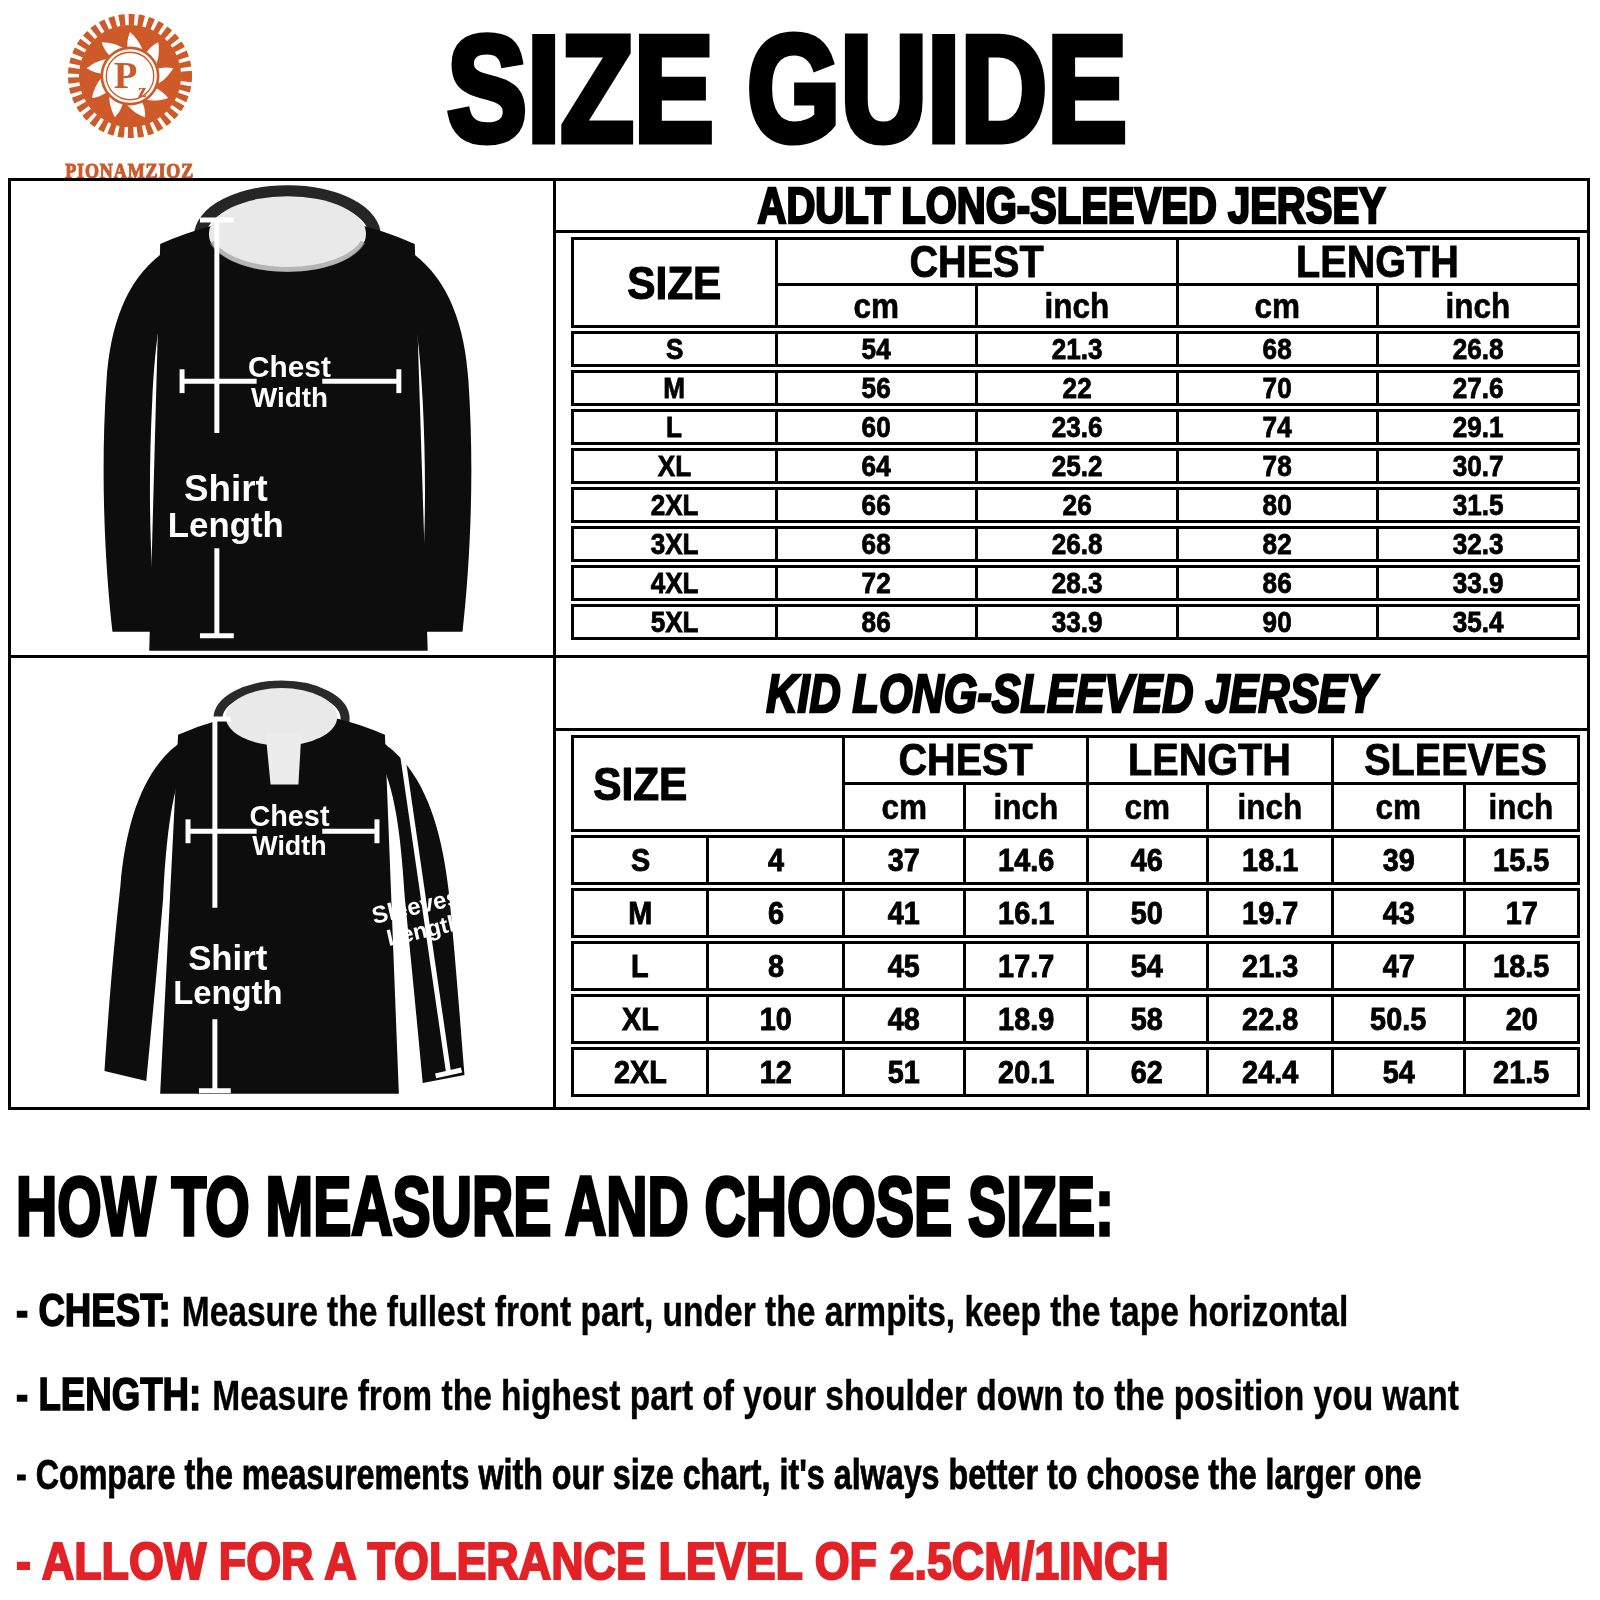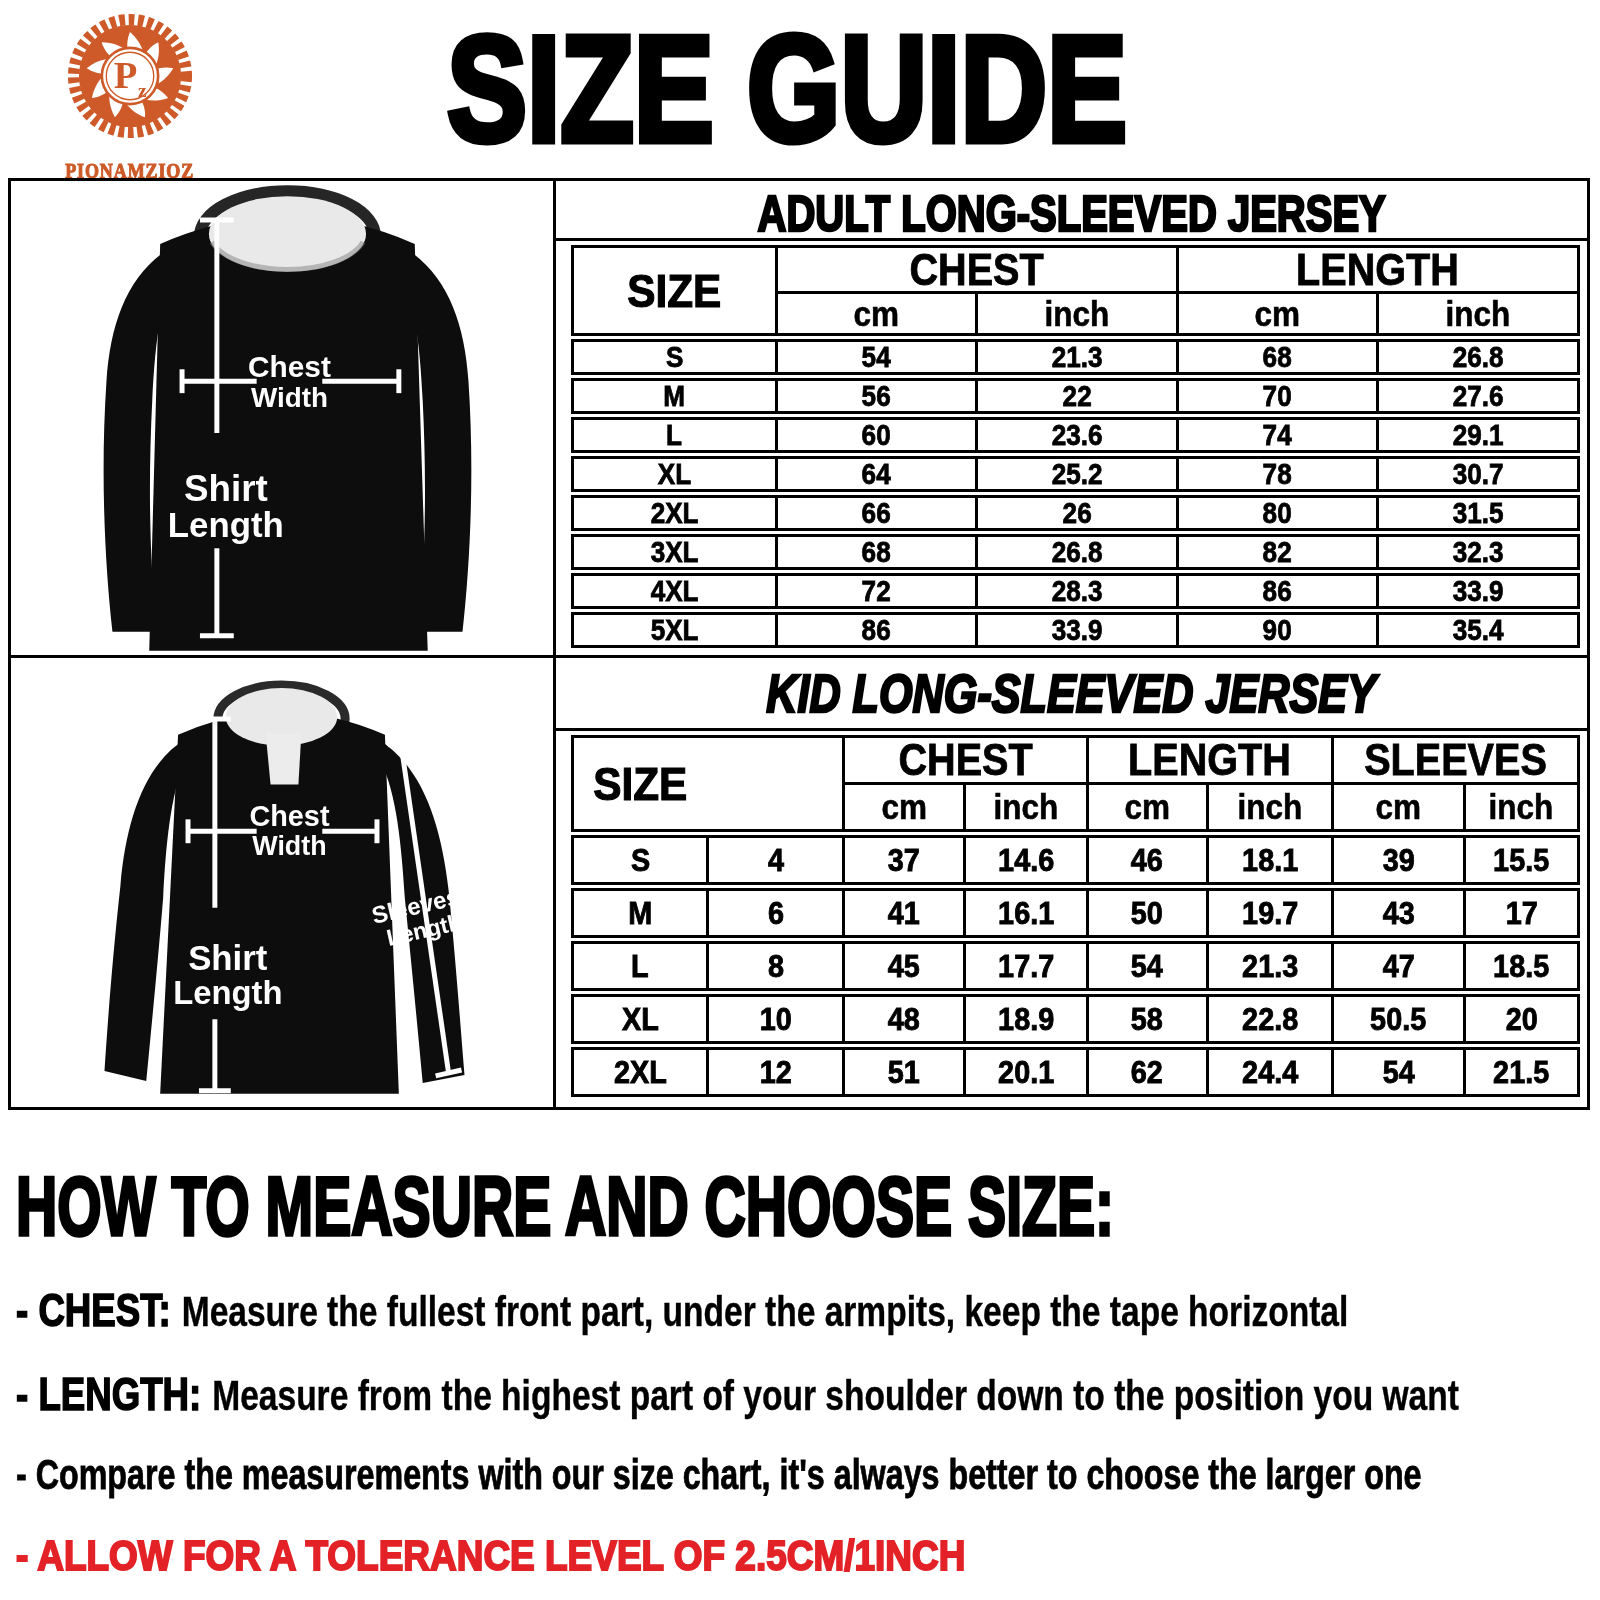--- a/index.html
+++ b/index.html
@@ -31,21 +31,21 @@
   
   .main-frame { position:absolute; left:8px; top:178px; width:1582px; height:932px; border:3px solid #000; background:#fff; }
   .sec { display:flex; width:100%; }
   .sec-adult { height:477px; border-bottom:3px solid #000; }
   .sec-kid   { height:449px; }
   .shirt-box { width:545px; border-right:3px solid #000; position:relative; overflow:hidden; }
   .shirt-box svg { display:block; width:100%; height:100%; }
   .table-area { flex:1; display:flex; flex-direction:column; }
 
   .tbl-title { border-bottom:3px solid #000; display:flex; align-items:center; justify-content:center; }
-  .tbl-title-adult { height:52px;margin-top:8px; }
+  .tbl-title-adult { height:52px; }
   .tbl-title-kid   { height:73px;font-style:italic; }
   .tbl-title span { font-weight:bold; -webkit-text-stroke:2.6px #000; }
   .tbl-title-adult span { font-size:50px; }
   .tbl-title-kid   span { font-size:54px; }
 
   .inner-tbl { margin:4px 7px 0 15px; }
 
   
   .hdr { display:grid; border:3px solid #000; }
   .hdr > div { display:flex; align-items:center; justify-content:center; }
@@ -73,21 +73,21 @@
 
   
   .howto-h { position:absolute; left:16px; top:1164px; font-size:84px; line-height:84px;
              font-weight:bold; -webkit-text-stroke:3.6px #000; }
   .howto-h .cxl { transform:scaleX(.68); }
   .howto-line { position:absolute; left:16px; }
   .ht-label { font-weight:bold; font-size:47px; -webkit-text-stroke:1.6px #000; margin-right:14px; }
   .ht-text  { font-weight:bold; font-size:43px; -webkit-text-stroke:.4px #000; }
   .ht-note  { font-weight:bold; font-size:43px; -webkit-text-stroke:.8px #000; }
   .ht-note .cxl { transform:scaleX(.75); }
-  .ht-red   { font-weight:bold; font-size:42px; color:#e32227; -webkit-text-stroke:2px #e32227; }
+  .ht-red   { font-weight:bold; font-size:51px; color:#e32227; -webkit-text-stroke:2px #e32227; }
   .ht-red .cxl { transform:scaleX(.88); }
 
   
   .sv-lbl { font-family:"Liberation Sans", sans-serif; font-weight:bold; fill:#fff; }
 </style>
 </head>
 <body>
 
 <div class="logo-wrap">
   <svg class="logo-svg" viewBox="-75 -75 150 150">

